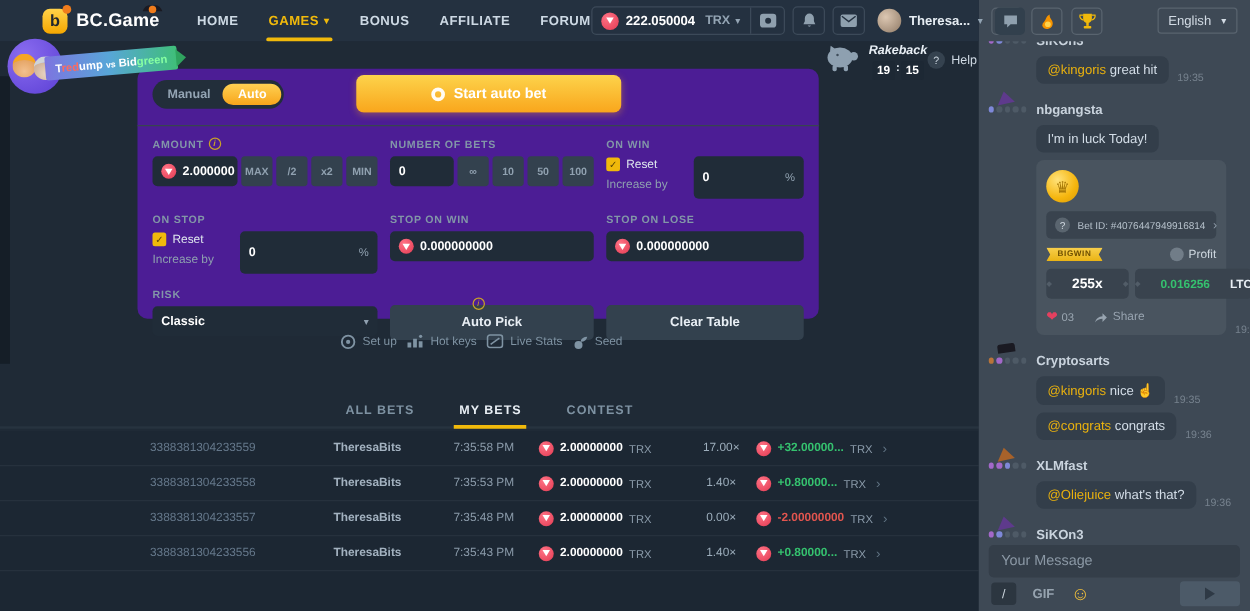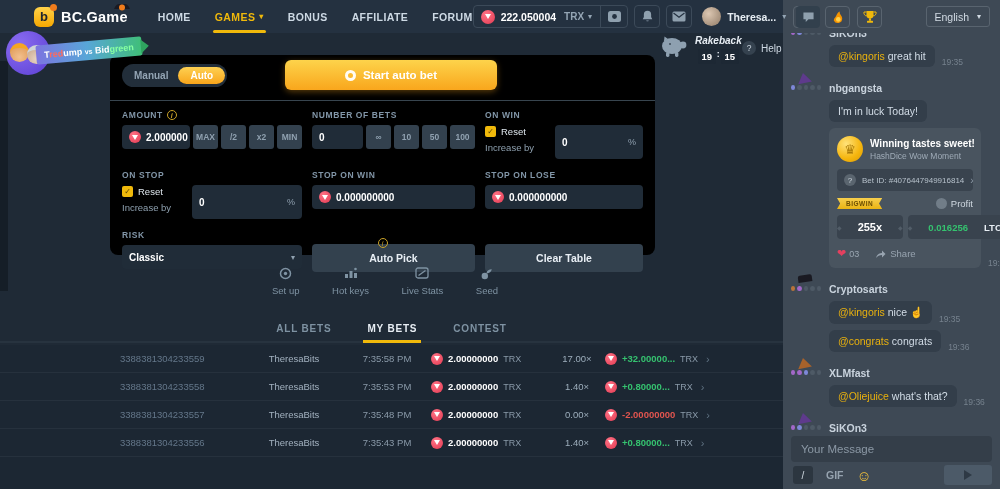--- a/index.html
+++ b/index.html
@@ -49,21 +49,21 @@
 .rake-col{display:flex;flex-direction:column;align-items:center;gap:3px}
 .rake-label{font-style:italic;font-weight:bold;font-size:10px;color:#e8eef4}
 .rake-timer{display:flex;gap:1px}
 .tbox{background:#1d2834;border-radius:2px;min-width:18px;height:15px;display:flex;align-items:center;justify-content:center;color:#fff;font-size:9.5px;font-weight:bold}
 .tsep{color:#e8eef4;font-size:9px;font-weight:bold}
 .help{position:absolute;left:742px;top:8px;display:flex;align-items:center;gap:5px;cursor:pointer}
 .help-q{width:14px;height:14px;border-radius:50%;background:#35424f;color:#cfd9e3;font-size:8.5px;display:flex;align-items:center;justify-content:center}
 .help-label{color:#cfd9e3;font-size:10px}
 
 
-.panel{position:absolute;left:110px;top:22px;width:545px;height:200px;background:#000000;border-radius:8px}
+.panel{position:absolute;left:110px;top:22px;width:545px;height:200px;background:#4c1d95;border-radius:8px}
 .mode{position:absolute;left:12px;top:9px;height:23px;background:#222e3a;border-radius:12px;display:flex;align-items:center;padding:2px;cursor:pointer}
 .mode-manual{padding:0 10px;color:#93a4b3;font-size:10px;font-weight:bold}
 .mode-auto{padding:3px 12px;background:linear-gradient(180deg,#fed153,#f8a51b);border-radius:11px;color:#fff;font-size:10px;font-weight:bold}
 .start-btn{position:absolute;left:175px;top:5px;width:212px;height:30px;background:linear-gradient(180deg,#fdd34b,#f9a61c);border-radius:6px;display:flex;align-items:center;justify-content:center;gap:7px;color:#fff;font-weight:bold;font-size:11.5px;cursor:pointer;box-shadow:0 2px 6px rgba(249,166,28,.35)}
 .start-ic{width:11px;height:11px;border:3px solid rgba(255,255,255,.95);border-radius:50%}
 .panel-div{position:absolute;left:0;right:0;top:45px;height:1px;background:#38454f}
 .fields{position:absolute;left:12px;right:12px;top:55px;display:grid;grid-template-columns:180px 163px 1fr;column-gap:10px;row-gap:11px}
 .f-label{font-size:8.5px;color:#8296a8;font-weight:bold;letter-spacing:.6px;margin-bottom:5px;display:flex;align-items:center;gap:4px}
 .info-i{width:10px;height:10px;border-radius:50%;border:1px solid #c9a227;color:#c9a227;font-size:7px;display:inline-flex;align-items:center;justify-content:center;font-style:italic;flex:none}
 .inp{background:#202c38;border-radius:4px;height:24px;display:flex;align-items:center;padding:0 7px;gap:5px}
@@ -79,33 +79,33 @@
 .inp.tall{height:34px;flex:1}
 .pct{margin-left:auto;color:#90a1b0;font-size:9px}
 .select{justify-content:space-between;cursor:pointer}
 .sel-caret{color:#90a1b0;font-size:8px}
 .btn-wrap{padding-top:14px}
 .big-btn{height:28px;background:#33414e;border-radius:4px;display:flex;align-items:center;justify-content:center;color:#e8eef4;font-size:10.5px;font-weight:bold;cursor:pointer}
 .note{position:absolute;left:0;right:0;bottom:7px;display:flex;justify-content:center;align-items:center;gap:5px;font-size:8px;color:#7c8b99}
 
 
 .actions{position:absolute;left:272px;top:233px;width:226px;display:flex;justify-content:space-between}
-.action{display:flex;flex-direction:column;align-items:center;gap:5px;color:#7f93a3;font-size:9.5px;cursor:pointer}
+.action{display:flex;flex-direction:row;align-items:center;gap:5px;color:#7f93a3;font-size:9.5px;cursor:pointer}
 .action .ic{height:14px;display:flex;align-items:center}
 .tabs{position:absolute;left:0;top:283px;width:100%;height:27px;display:flex;justify-content:center;gap:28px;border-bottom:2px solid #27333f}
 .tab{position:relative;display:flex;align-items:center;color:#7e92a2;font-size:10px;font-weight:bold;letter-spacing:.8px;cursor:pointer;padding:0 4px}
 .tab.active{color:#e8eef4}
 .tab.active::after{content:"";position:absolute;left:0;right:0;bottom:-2px;height:3px;background:#f0b90b}
 .table{position:absolute;left:0;top:312px;width:100%;bottom:0;background:#1c2733}
 .trow{display:grid;grid-template-columns:125px 98px 88px 118px 56px 1fr;align-items:center;height:28px;padding:0 112px 0 120px;border-bottom:1px solid #26313d;cursor:pointer}
 .trow.thead{height:26px;border-bottom:1px solid #26313d;cursor:default}
 .th{color:#5f7282;font-size:8.5px;font-weight:bold;letter-spacing:.5px}
 .th.c{text-align:center}.th.r{text-align:right;padding-right:14px}
 .c-id{color:#64778a;font-size:9.5px}
-.c-player{color:#a3b2c0;font-size:9.5px;font-weight:normal;text-align:center}
+.c-player{color:#a3b2c0;font-size:9.5px;font-weight:bold;text-align:center}
 .c-time{color:#8a9aa9;font-size:9.5px;text-align:center}
 .c-bet{display:flex;align-items:center;gap:5px;color:#fff;font-size:9.5px;font-weight:bold}
 .cur{color:#8a9aa9;font-weight:normal;font-size:9px}
 .c-payout{color:#9daebc;font-size:9.5px;text-align:center}
 .c-profit{display:flex;align-items:center;justify-content:flex-end;gap:5px;font-size:9.5px;font-weight:bold}
 .win .pval{color:#35c26f}.loss .pval{color:#e2554f}
 .arrow{color:#5f7282;font-size:11px;margin-left:3px;font-weight:normal}
 .coin{position:relative;width:12px;height:12px;border-radius:50%;background:radial-gradient(circle at 35% 30%,#ff7285,#e23a52);flex:none;display:inline-flex;align-items:center;justify-content:center}
 .coin::after{content:"";width:0;height:0;border-left:3px solid transparent;border-right:3px solid transparent;border-top:5px solid #fff}
 .coin.lg{width:14px;height:14px}
@@ -584,24 +584,20 @@
         </div>
         <div class="m-col">
           <div class="uname">nbgangsta</div>
           <div class="brow">
               <span class="bubble"><span>I'm in luck Today!</span></span>
             </div>
           <div class="brow">
             <div class="card">
               <div class="card-h">
                 <span class="gcoin">♛</span>
-                <div>
-                  <div class="card-title">Winning tastes sweet!</div>
-                  <div class="card-sub">HashDice Wow Moment</div>
-                </div>
               </div>
               <div class="betid">
                 <span class="qm">?</span>
                 <span class="betid-text">Bet ID: #4076447949916814</span>
                 <span class="chev">›</span>
               </div>
               <div class="card-mid">
                 <span class="ribbon">BIGWIN</span>
                 <span class="profit-lab">
                     <span class="pcoin"></span>

